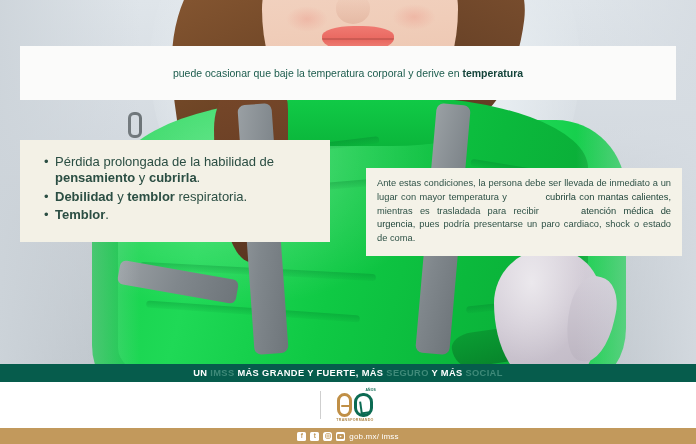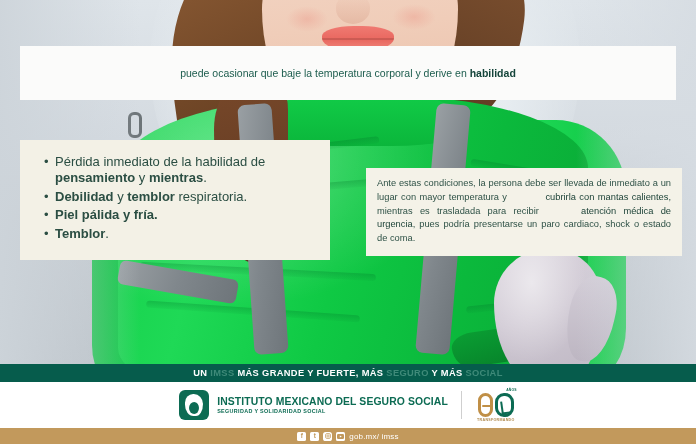--- a/index.html
+++ b/index.html
@@ -305,49 +305,41 @@
     <div class="cuff"></div>
     <div class="mitten"></div>
     <div class="thumb"></div>
 
     <div class="photo-blur-l"></div>
     <div class="photo-blur-r"></div>
   </div>
 
   <div class="header-band">
     <div class="subtitle">
-      <span>puede ocasionar que baje la temperatura corporal y derive en </span><b>habilidad</b>
+      <span>puede ocasionar que baje la temperatura corporal y derive en </span><b>temperatura</b>
     </div>
   </div>
 
   <div class="card-left">
     <ul class="bullets" id="symptoms-list">
-        <li><span>Pérdida inmediato de la habilidad de </span><b>pensamiento</b><span> y </span><b>mientras</b><span>.</span></li>
+        <li><span>Pérdida prolongada de la habilidad de </span><b>pensamiento</b><span> y </span><b>cubrirla</b><span>.</span></li>
         <li><b>Debilidad</b><span> y </span><b>temblor</b><span> respiratoria.</span></li>
-        <li><b>Piel pálida y fría.</b></li>
         <li><b>Temblor</b><span>.</span></li>
       </ul>
   </div>
 
   <div class="card-right">
     <p id="right-card-text"><span>Ante estas condiciones, la persona debe ser llevada de inmediato a un lugar con mayor temperatura y </span><b>cubrirla con mantas calientes</b><span>, mientras es trasladada para recibir </span><b>atención médica de urgencia</b><span>, pues podría presentarse un paro cardiaco, shock o estado de coma.</span></p>
   </div>
 
   <div class="slogan-bar">
     <div class="slogan" id="slogan-text"><span>UN </span><span class="muted">IMSS</span><span> MÁS GRANDE Y FUERTE, MÁS </span><span class="muted">SEGURO</span><span> Y MÁS </span><span class="muted">SOCIAL</span></div>
   </div>
 
   <div class="footer">
-    <div class="imss-logo-wrap">
-      <div class="imss-mark"></div>
-      <div class="imss-text">
-        <div class="imss-name">INSTITUTO MEXICANO DEL SEGURO SOCIAL</div>
-        <div class="imss-sub">SEGURIDAD Y SOLIDARIDAD SOCIAL</div>
-      </div>
-    </div>
     <div class="divider-v"></div>
     <div class="logo80">
       <div class="anniv-top">AÑOS</div>
       <div class="eight"></div>
       <div class="zero"></div>
       <div class="anniv-label">TRANSFORMANDO</div>
     </div>
   </div>
 
   <div class="social-bar">

